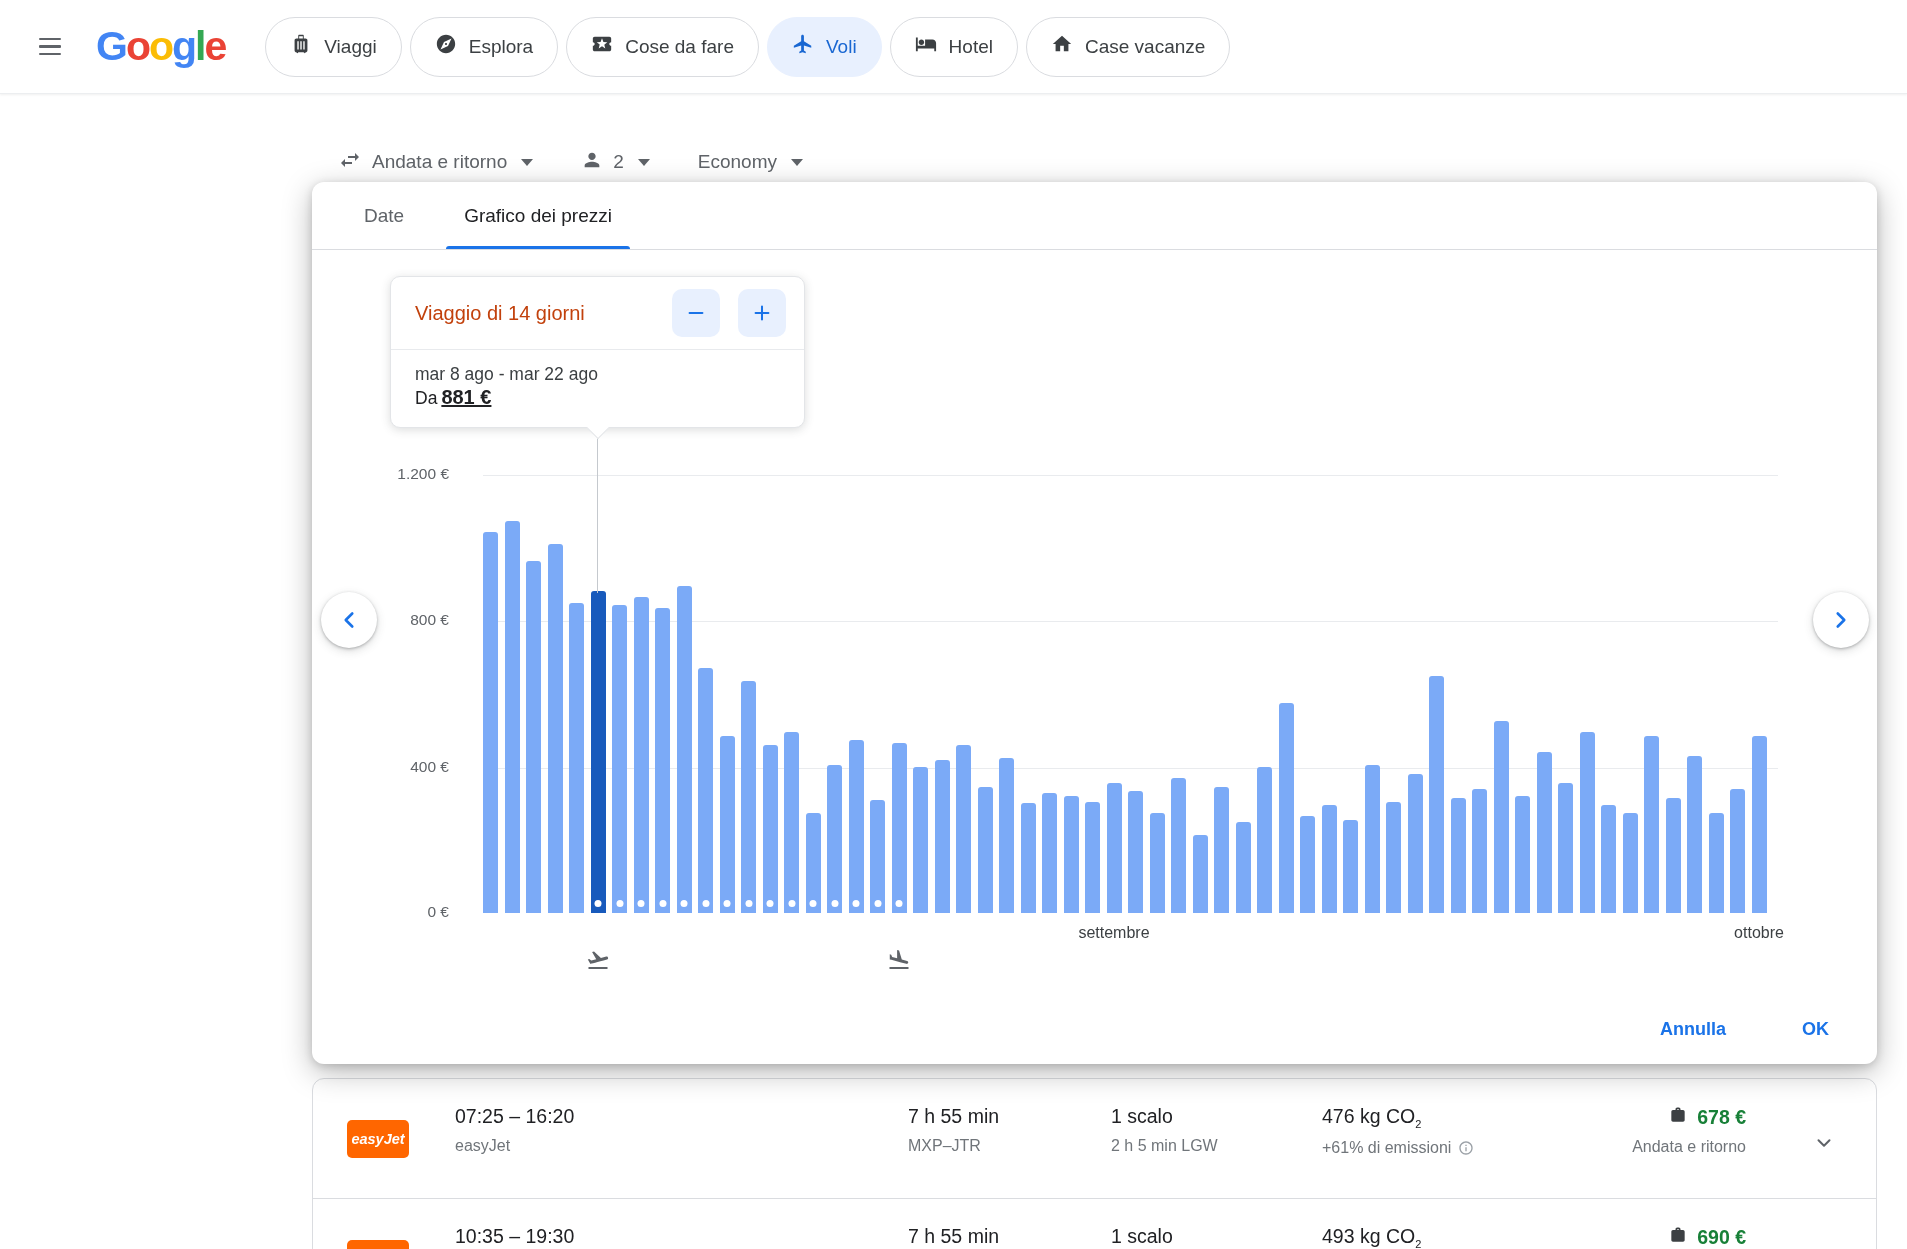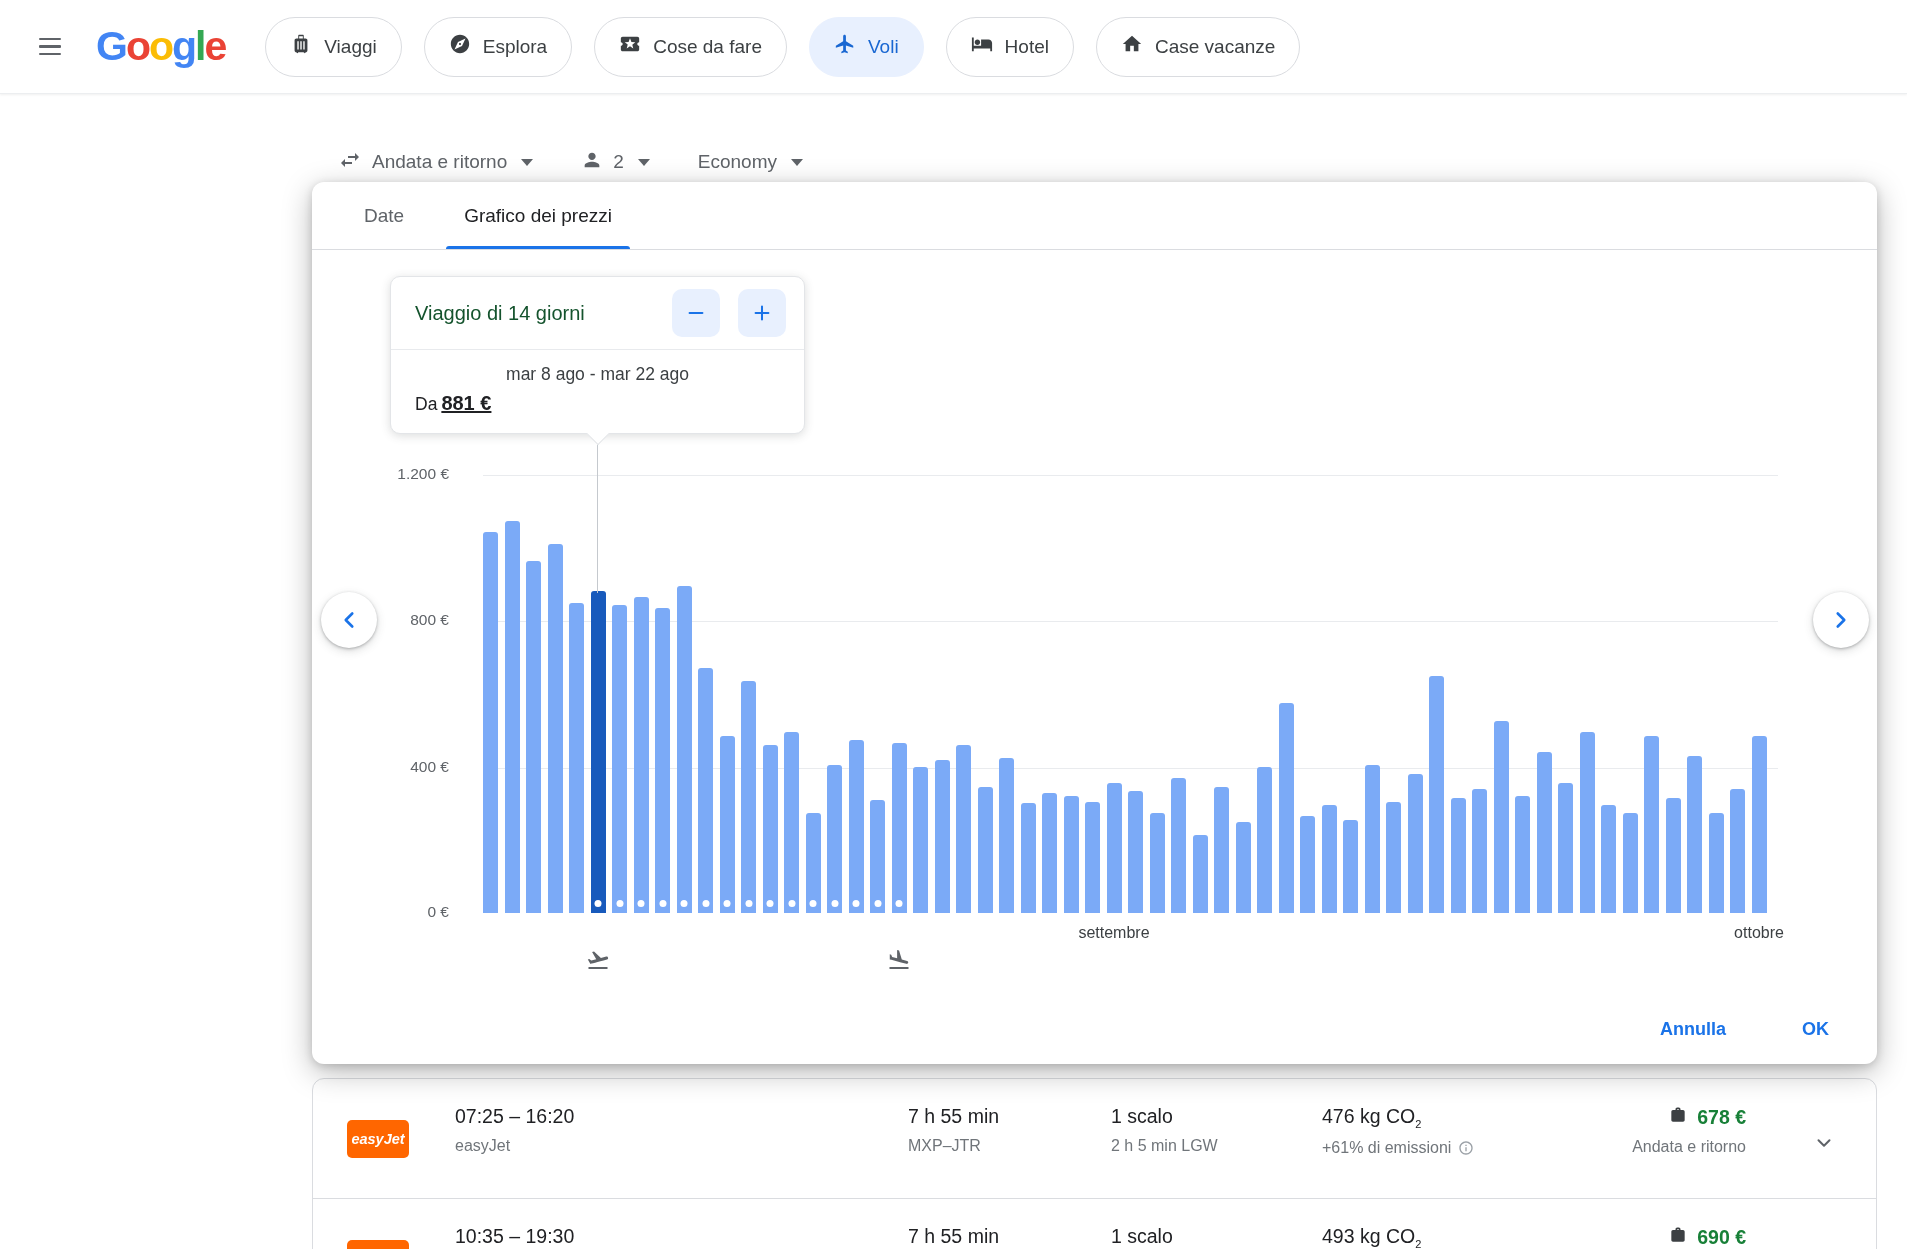--- a/index.html
+++ b/index.html
@@ -8,21 +8,21 @@
   .page { position:relative; width:1907px; height:1249px; overflow:hidden; background:#fff; }
 
   
   .topbar { position:absolute; top:0; left:0; right:0; height:94px; display:flex; align-items:center;
             padding:0 26px; background:#fff; border-bottom:1px solid #eceef0;
             box-shadow:0 1px 2px rgba(60,64,67,.08); z-index:5; }
   .hamburger { width:48px; height:48px; border:none; background:transparent; display:flex; flex-direction:column;
                justify-content:center; align-items:center; gap:5px; cursor:pointer; border-radius:50%; }
   .hamburger span { display:block; width:22px; height:2.4px; background:#5f6368; border-radius:1px; }
   .logo { font-size:41px; font-weight:700; letter-spacing:-2px; margin-left:22px; margin-right:40px; line-height:1; }
-  .pills { display:flex; align-items:center; gap:22px; }
+  .pills { display:flex; align-items:center; gap:8px; }
   .pill { display:flex; align-items:center; gap:12px; height:60px; padding:0 24px; border:1px solid #dadce0;
           border-radius:30px; background:#fff; font-size:19px; color:#3c4043; cursor:pointer; }
   .pill svg { flex:0 0 auto; }
   .pill.active { background:#e8f0fe; border-color:#e8f0fe; color:#1967d2; }
 
   
   .trip-controls { position:absolute; top:132px; left:328px; height:60px; display:flex; align-items:center;
                    color:#5f6368; font-size:19px; }
   .tc-group { display:flex; align-items:center; gap:10px; padding:0 10px; cursor:pointer; border-radius:6px; }
   .tc-group + .tc-group { margin-left:28px; }
@@ -35,27 +35,27 @@
   .tabs { height:68px; border-bottom:1px solid #dadce0; display:flex; align-items:stretch; padding-left:22px; }
   .tab { display:flex; align-items:center; padding:0 30px; font-size:19px; color:#5f6368; position:relative; cursor:pointer; }
   .tab.active { color:#202124; font-weight:400; }
   .tab.active::after { content:""; position:absolute; left:12px; right:12px; bottom:0; height:3px;
                        background:#1a73e8; border-radius:3px 3px 0 0; }
 
   
   .tooltip-card { position:absolute; left:78px; top:94px; width:415px; background:#fff; border:1px solid #e3e5e8;
                   border-radius:10px; box-shadow:0 2px 10px rgba(60,64,67,.18); z-index:4; }
   .card-head { display:flex; align-items:center; justify-content:space-between; padding:12px 18px 12px 24px; }
-  .card-title { font-size:20px; color:#14532d; }
+  .card-title { font-size:20px; color:#c2410c; }
   .stepper { display:flex; gap:18px; }
   .step-btn { width:48px; height:48px; border:none; border-radius:10px; background:#e8f0fe; cursor:pointer;
               display:flex; align-items:center; justify-content:center; }
   .card-divider { height:1px; background:#e8eaed; }
   .card-body { padding:14px 24px 18px; }
-  .card-dates { font-size:17.5px; color:#3c4043; margin-bottom:7px;text-align:center; }
+  .card-dates { font-size:17.5px; color:#3c4043; margin-bottom:1px; }
   .card-price-line { font-size:17.5px; color:#202124; }
   .card-price-line b { font-size:20px; font-weight:700; margin-left:4px;text-decoration:underline; }
   .card-caret { position:absolute; left:50%; bottom:-9px; width:16px; height:16px; background:#fff;
                 transform:translateX(-50%) rotate(45deg); border-right:1px solid #e3e5e8; border-bottom:1px solid #e3e5e8; }
   .connector { position:absolute; left:285px; top:250px; width:1px; height:161px; background:#c5c9ce; z-index:2; }
 
   
   .chart-area { position:absolute; inset:0;text-decoration:underline; }
   .gridline { position:absolute; left:171px; width:1295px; height:1px; background:#e9ebee; }
   .ytick { position:absolute; left:22px; width:115px; text-align:right; font-size:15.5px; color:#5f6368; }

